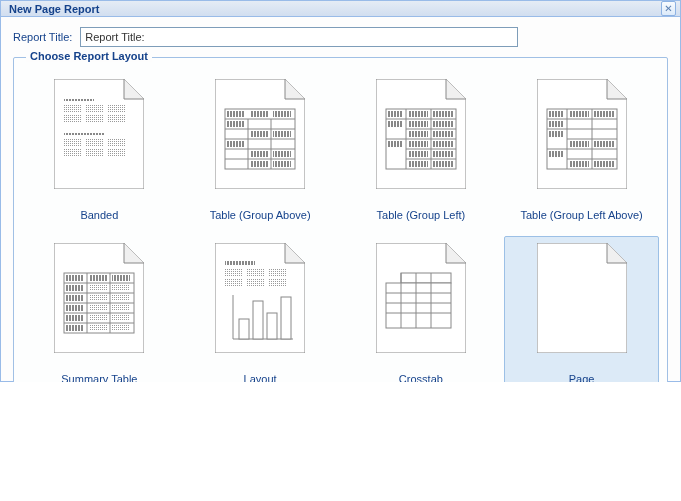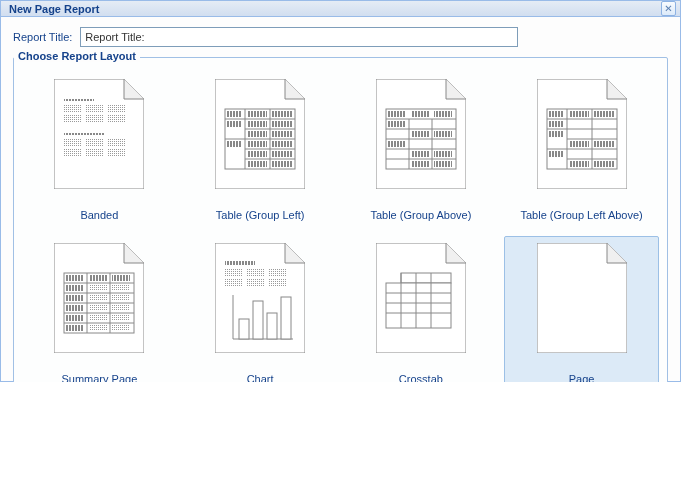--- a/index.html
+++ b/index.html
@@ -73,21 +73,21 @@
     border: 1px solid #a1c0e5;
     border-radius: 2px;
     padding: 14px 8px 10px 8px;
     position: relative;
     flex: 1;
     background: #fdfefe;
   }
   .fieldset-legend {
     position: absolute;
     top: -8px;
-    left: 0;
+    left: 12px;
     background: #fdfdfd;
     padding: 0 4px;
     color: #15428b;
     font-weight: bold;
     font-size: 11px;
   }
   .layout-grid {
     display: grid;
     grid-template-columns: repeat(4, 1fr);
     grid-template-rows: repeat(2, 1fr);
@@ -179,20 +179,51 @@
             <rect x="54" y="36" width="18" height="8" fill="url(#dots1)"></rect>
             <rect x="10" y="54" width="40" height="2" fill="url(#dash1)"></rect>
             <rect x="10" y="60" width="18" height="8" fill="url(#dots1)"></rect>
             <rect x="32" y="60" width="18" height="8" fill="url(#dots1)"></rect>
             <rect x="54" y="60" width="18" height="8" fill="url(#dots1)"></rect>
             <rect x="10" y="70" width="18" height="8" fill="url(#dots1)"></rect>
             <rect x="32" y="70" width="18" height="8" fill="url(#dots1)"></rect>
             <rect x="54" y="70" width="18" height="8" fill="url(#dots1)"></rect>
           </svg>
           <div class="layout-label">Banded</div>
+        </div>
+
+        <div class="layout-item">
+          <svg class="page-svg" width="90" height="110" viewBox="0 0 90 110">
+            <polygon points="0,0 70,0 90,20 90,110 0,110" fill="#fff" stroke="#888"></polygon>
+            <polyline points="70,0 70,20 90,20" fill="#f0f0f0" stroke="#888"></polyline>
+            <g stroke="#888" fill="#fff">
+              <rect x="10" y="30" width="70" height="60"></rect>
+              <line x1="10" y1="40" x2="80" y2="40"></line>
+              <line x1="10" y1="50" x2="80" y2="50"></line>
+              <line x1="10" y1="60" x2="80" y2="60"></line>
+              <line x1="10" y1="70" x2="80" y2="70"></line>
+              <line x1="10" y1="80" x2="80" y2="80"></line>
+              <line x1="33" y1="40" x2="33" y2="90"></line>
+              <line x1="56" y1="40" x2="56" y2="90"></line>
+            </g>
+            <g fill="#999" font-size="4">
+              <rect x="12" y="32" width="18" height="6" fill="url(#dash1)"></rect>
+              <rect x="35" y="32" width="18" height="6" fill="url(#dash1)"></rect>
+              <rect x="58" y="32" width="18" height="6" fill="url(#dash1)"></rect>
+              <rect x="12" y="42" width="18" height="6" fill="url(#dash1)"></rect>
+              <rect x="12" y="62" width="18" height="6" fill="url(#dash1)"></rect>
+              <rect x="35" y="52" width="18" height="6" fill="url(#dash1)"></rect>
+              <rect x="58" y="52" width="18" height="6" fill="url(#dash1)"></rect>
+              <rect x="35" y="72" width="18" height="6" fill="url(#dash1)"></rect>
+              <rect x="58" y="72" width="18" height="6" fill="url(#dash1)"></rect>
+              <rect x="35" y="82" width="18" height="6" fill="url(#dash1)"></rect>
+              <rect x="58" y="82" width="18" height="6" fill="url(#dash1)"></rect>
+            </g>
+          </svg>
+          <div class="layout-label">Table (Group Above)</div>
         </div>
 
         <div class="layout-item">
           <svg class="page-svg" width="90" height="110" viewBox="0 0 90 110">
             <polygon points="0,0 70,0 90,20 90,110 0,110" fill="#fff" stroke="#888"></polygon>
             <polyline points="70,0 70,20 90,20" fill="#f0f0f0" stroke="#888"></polyline>
             <g stroke="#888" fill="#fff">
               <rect x="10" y="30" width="70" height="60"></rect>
               <line x1="10" y1="40" x2="80" y2="40"></line>
               <line x1="30" y1="50" x2="80" y2="50"></line>
@@ -214,51 +245,20 @@
               <rect x="57" y="52" width="20" height="6" fill="url(#dash1)"></rect>
               <rect x="32" y="62" width="20" height="6" fill="url(#dash1)"></rect>
               <rect x="57" y="62" width="20" height="6" fill="url(#dash1)"></rect>
               <rect x="32" y="72" width="20" height="6" fill="url(#dash1)"></rect>
               <rect x="57" y="72" width="20" height="6" fill="url(#dash1)"></rect>
               <rect x="32" y="82" width="20" height="6" fill="url(#dash1)"></rect>
               <rect x="57" y="82" width="20" height="6" fill="url(#dash1)"></rect>
             </g>
           </svg>
           <div class="layout-label">Table (Group Left)</div>
-        </div>
-
-        <div class="layout-item">
-          <svg class="page-svg" width="90" height="110" viewBox="0 0 90 110">
-            <polygon points="0,0 70,0 90,20 90,110 0,110" fill="#fff" stroke="#888"></polygon>
-            <polyline points="70,0 70,20 90,20" fill="#f0f0f0" stroke="#888"></polyline>
-            <g stroke="#888" fill="#fff">
-              <rect x="10" y="30" width="70" height="60"></rect>
-              <line x1="10" y1="40" x2="80" y2="40"></line>
-              <line x1="10" y1="50" x2="80" y2="50"></line>
-              <line x1="10" y1="60" x2="80" y2="60"></line>
-              <line x1="10" y1="70" x2="80" y2="70"></line>
-              <line x1="10" y1="80" x2="80" y2="80"></line>
-              <line x1="33" y1="40" x2="33" y2="90"></line>
-              <line x1="56" y1="40" x2="56" y2="90"></line>
-            </g>
-            <g fill="#999" font-size="4">
-              <rect x="12" y="32" width="18" height="6" fill="url(#dash1)"></rect>
-              <rect x="35" y="32" width="18" height="6" fill="url(#dash1)"></rect>
-              <rect x="58" y="32" width="18" height="6" fill="url(#dash1)"></rect>
-              <rect x="12" y="42" width="18" height="6" fill="url(#dash1)"></rect>
-              <rect x="12" y="62" width="18" height="6" fill="url(#dash1)"></rect>
-              <rect x="35" y="52" width="18" height="6" fill="url(#dash1)"></rect>
-              <rect x="58" y="52" width="18" height="6" fill="url(#dash1)"></rect>
-              <rect x="35" y="72" width="18" height="6" fill="url(#dash1)"></rect>
-              <rect x="58" y="72" width="18" height="6" fill="url(#dash1)"></rect>
-              <rect x="35" y="82" width="18" height="6" fill="url(#dash1)"></rect>
-              <rect x="58" y="82" width="18" height="6" fill="url(#dash1)"></rect>
-            </g>
-          </svg>
-          <div class="layout-label">Table (Group Above)</div>
         </div>
 
         <div class="layout-item">
           <svg class="page-svg" width="90" height="110" viewBox="0 0 90 110">
             <polygon points="0,0 70,0 90,20 90,110 0,110" fill="#fff" stroke="#888"></polygon>
             <polyline points="70,0 70,20 90,20" fill="#f0f0f0" stroke="#888"></polyline>
             <g stroke="#888" fill="#fff">
               <rect x="10" y="30" width="70" height="60"></rect>
               <line x1="10" y1="40" x2="80" y2="40"></line>
               <line x1="10" y1="50" x2="80" y2="50"></line>
@@ -312,42 +312,42 @@
               <rect x="35" y="62" width="18" height="6" fill="url(#dots1)"></rect>
               <rect x="58" y="62" width="18" height="6" fill="url(#dots1)"></rect>
               <rect x="12" y="72" width="18" height="6" fill="url(#dash1)"></rect>
               <rect x="35" y="72" width="18" height="6" fill="url(#dots1)"></rect>
               <rect x="58" y="72" width="18" height="6" fill="url(#dots1)"></rect>
               <rect x="12" y="82" width="18" height="6" fill="url(#dash1)"></rect>
               <rect x="35" y="82" width="18" height="6" fill="url(#dots1)"></rect>
               <rect x="58" y="82" width="18" height="6" fill="url(#dots1)"></rect>
             </g>
           </svg>
-          <div class="layout-label">Summary Page</div>
+          <div class="layout-label">Summary Table</div>
         </div>
 
         <div class="layout-item">
           <svg class="page-svg" width="90" height="110" viewBox="0 0 90 110">
             <polygon points="0,0 70,0 90,20 90,110 0,110" fill="#fff" stroke="#888"></polygon>
             <polyline points="70,0 70,20 90,20" fill="#f0f0f0" stroke="#888"></polyline>
             <rect x="10" y="18" width="30" height="4" fill="url(#dash1)"></rect>
             <rect x="10" y="26" width="18" height="8" fill="url(#dots1)"></rect>
             <rect x="32" y="26" width="18" height="8" fill="url(#dots1)"></rect>
             <rect x="54" y="26" width="18" height="8" fill="url(#dots1)"></rect>
             <rect x="10" y="36" width="18" height="8" fill="url(#dots1)"></rect>
             <rect x="32" y="36" width="18" height="8" fill="url(#dots1)"></rect>
             <rect x="54" y="36" width="18" height="8" fill="url(#dots1)"></rect>
             <line x1="18" y1="52" x2="18" y2="96" stroke="#888"></line>
             <line x1="18" y1="96" x2="78" y2="96" stroke="#888"></line>
             <rect x="24" y="76" width="10" height="20" fill="#fff" stroke="#888"></rect>
             <rect x="38" y="58" width="10" height="38" fill="#fff" stroke="#888"></rect>
             <rect x="52" y="70" width="10" height="26" fill="#fff" stroke="#888"></rect>
             <rect x="66" y="54" width="10" height="42" fill="#fff" stroke="#888"></rect>
           </svg>
-          <div class="layout-label">Chart</div>
+          <div class="layout-label">Layout</div>
         </div>
 
         <div class="layout-item">
           <svg class="page-svg" width="90" height="110" viewBox="0 0 90 110">
             <polygon points="0,0 70,0 90,20 90,110 0,110" fill="#fff" stroke="#888"></polygon>
             <polyline points="70,0 70,20 90,20" fill="#f0f0f0" stroke="#888"></polyline>
             <g stroke="#888" fill="#fff">
               <rect x="25" y="30" width="50" height="10"></rect>
               <rect x="10" y="40" width="65" height="45"></rect>
               <line x1="25" y1="30" x2="25" y2="85"></line>

